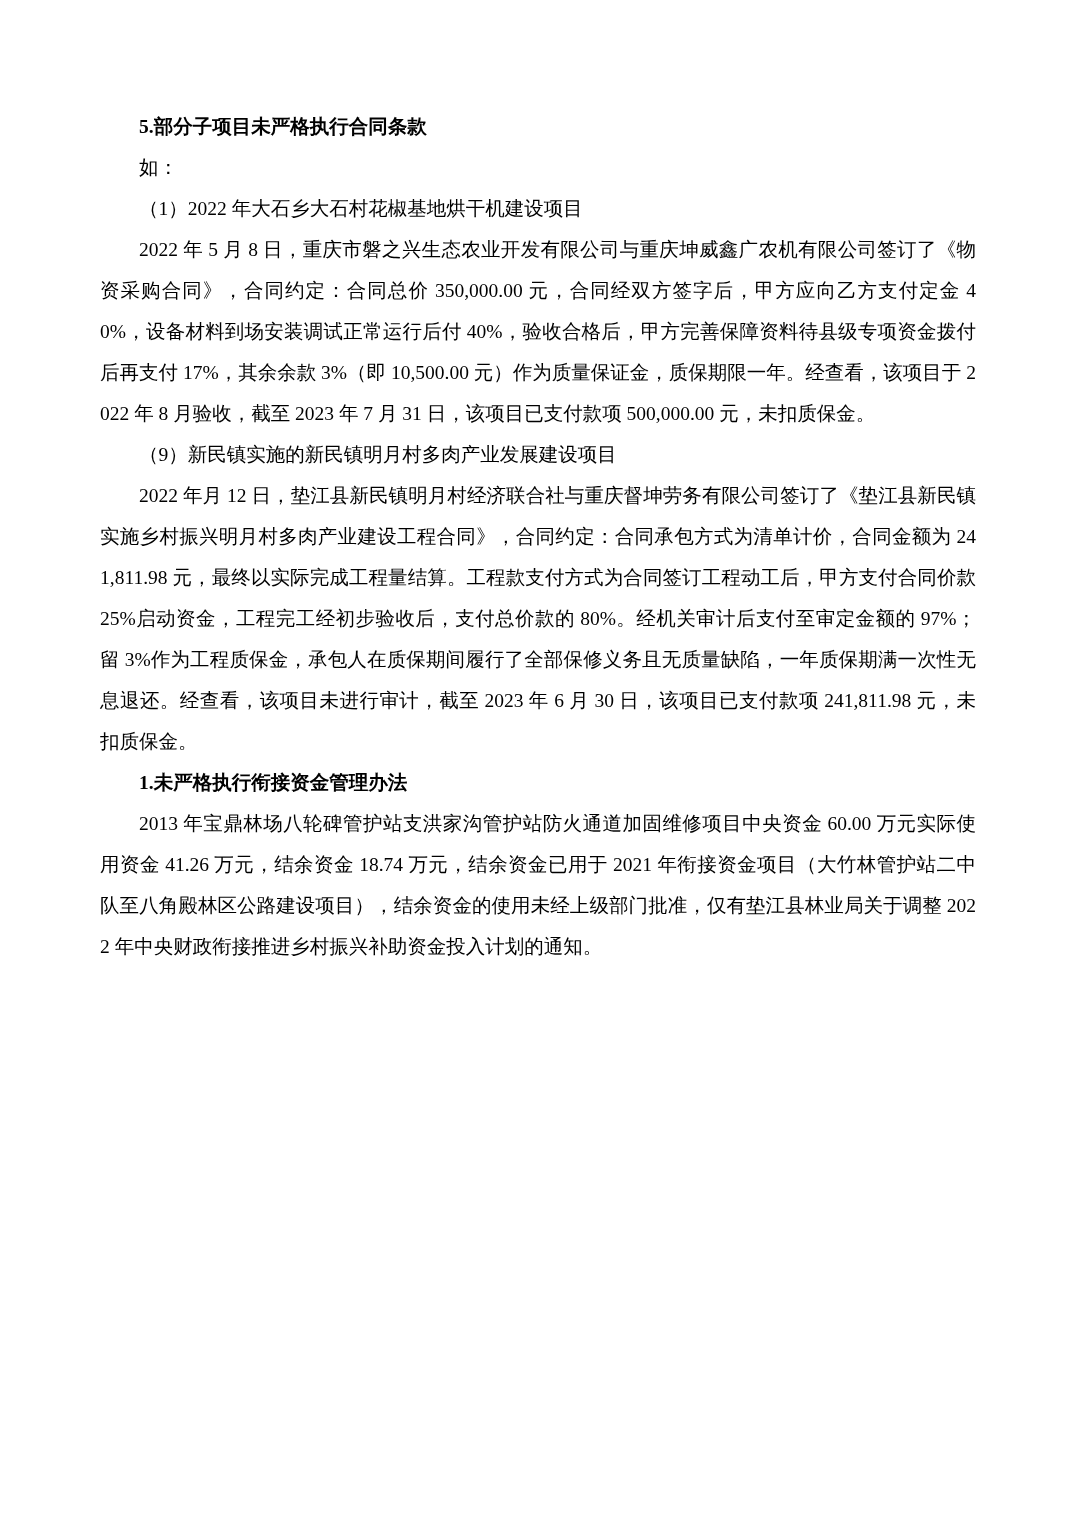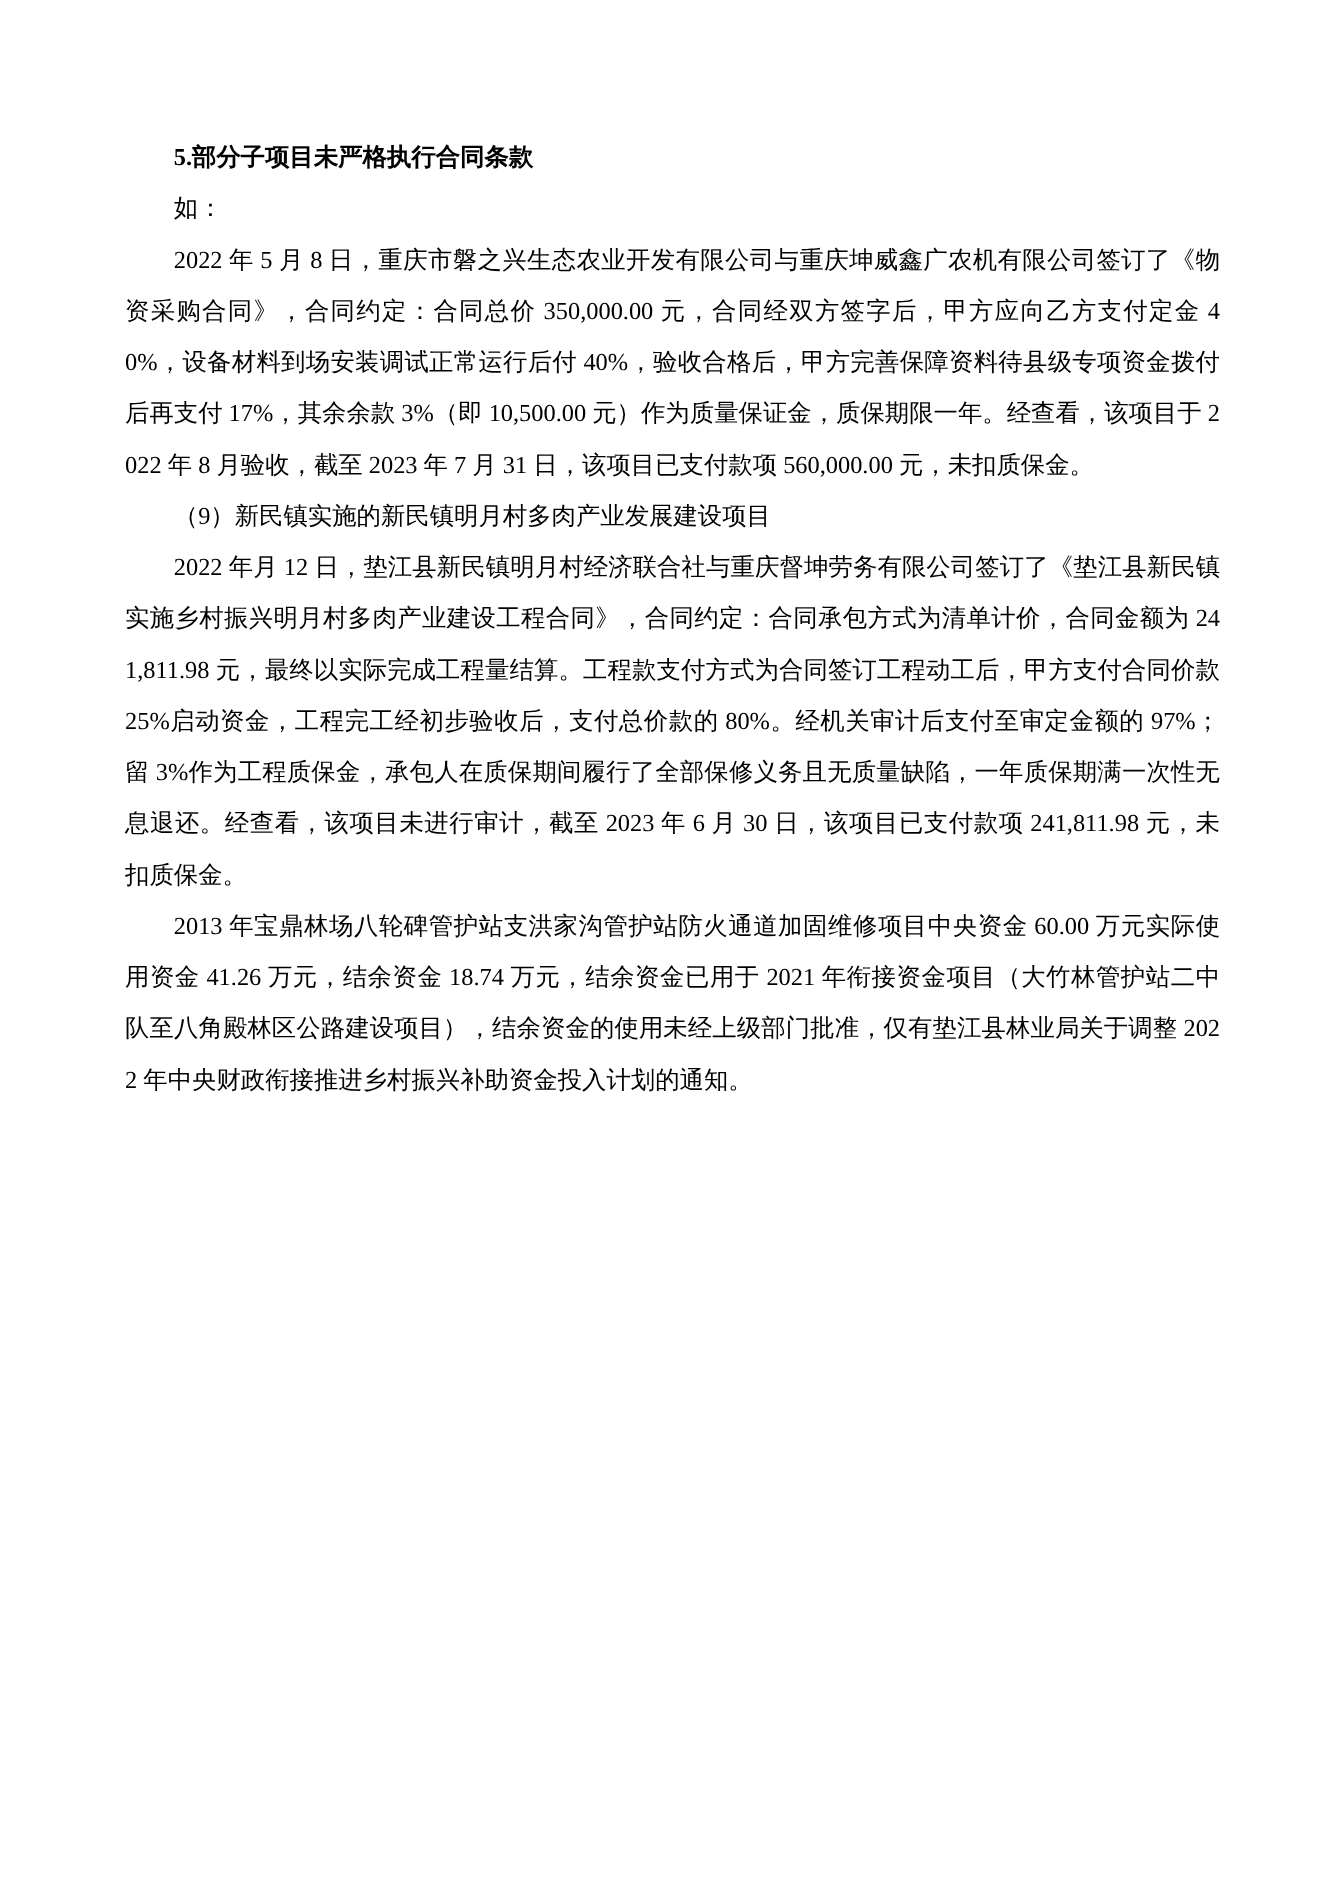--- a/index.html
+++ b/index.html
@@ -31,18 +31,20 @@
     font-weight: bold;
   }
 </style>
 </head>
 <body>
 
 <div class="page">
   <div class="doc-body">
       <p class="para bold">5.部分子项目未严格执行合同条款</p>
       <p class="para">如：</p>
-      <p class="para">2022 年 5 月 8 日，重庆市磐之兴生态农业开发有限公司与重庆坤威鑫广农机有限公司签订了《物资采购合同》，合同约定：合同总价 350,000.00 元，合同经双方签字后，甲方应向乙方支付定金 40%，设备材料到场安装调试正常运行后付 40%，验收合格后，甲方完善保障资料待县级专项资金拨付后再支付 17%，其余余款 3%（即 10,500.00 元）作为质量保证金，质保期限一年。经查看，该项目于 2022 年 8 月验收，截至 2023 年 7 月 31 日，该项目已支付款项 560,000.00 元，未扣质保金。</p>
+      <p class="para">（1）2022 年大石乡大石村花椒基地烘干机建设项目</p>
+      <p class="para">2022 年 5 月 8 日，重庆市磐之兴生态农业开发有限公司与重庆坤威鑫广农机有限公司签订了《物资采购合同》，合同约定：合同总价 350,000.00 元，合同经双方签字后，甲方应向乙方支付定金 40%，设备材料到场安装调试正常运行后付 40%，验收合格后，甲方完善保障资料待县级专项资金拨付后再支付 17%，其余余款 3%（即 10,500.00 元）作为质量保证金，质保期限一年。经查看，该项目于 2022 年 8 月验收，截至 2023 年 7 月 31 日，该项目已支付款项 500,000.00 元，未扣质保金。</p>
       <p class="para">（9）新民镇实施的新民镇明月村多肉产业发展建设项目</p>
       <p class="para">2022 年月 12 日，垫江县新民镇明月村经济联合社与重庆督坤劳务有限公司签订了《垫江县新民镇实施乡村振兴明月村多肉产业建设工程合同》，合同约定：合同承包方式为清单计价，合同金额为 241,811.98 元，最终以实际完成工程量结算。工程款支付方式为合同签订工程动工后，甲方支付合同价款 25%启动资金，工程完工经初步验收后，支付总价款的 80%。经机关审计后支付至审定金额的 97%；留 3%作为工程质保金，承包人在质保期间履行了全部保修义务且无质量缺陷，一年质保期满一次性无息退还。经查看，该项目未进行审计，截至 2023 年 6 月 30 日，该项目已支付款项 241,811.98 元，未扣质保金。</p>
+      <p class="para bold">1.未严格执行衔接资金管理办法</p>
       <p class="para">2013 年宝鼎林场八轮碑管护站支洪家沟管护站防火通道加固维修项目中央资金 60.00 万元实际使用资金 41.26 万元，结余资金 18.74 万元，结余资金已用于 2021 年衔接资金项目（大竹林管护站二中队至八角殿林区公路建设项目），结余资金的使用未经上级部门批准，仅有垫江县林业局关于调整 2022 年中央财政衔接推进乡村振兴补助资金投入计划的通知。</p>
     </div>
 </div>
 
 </body></html>

